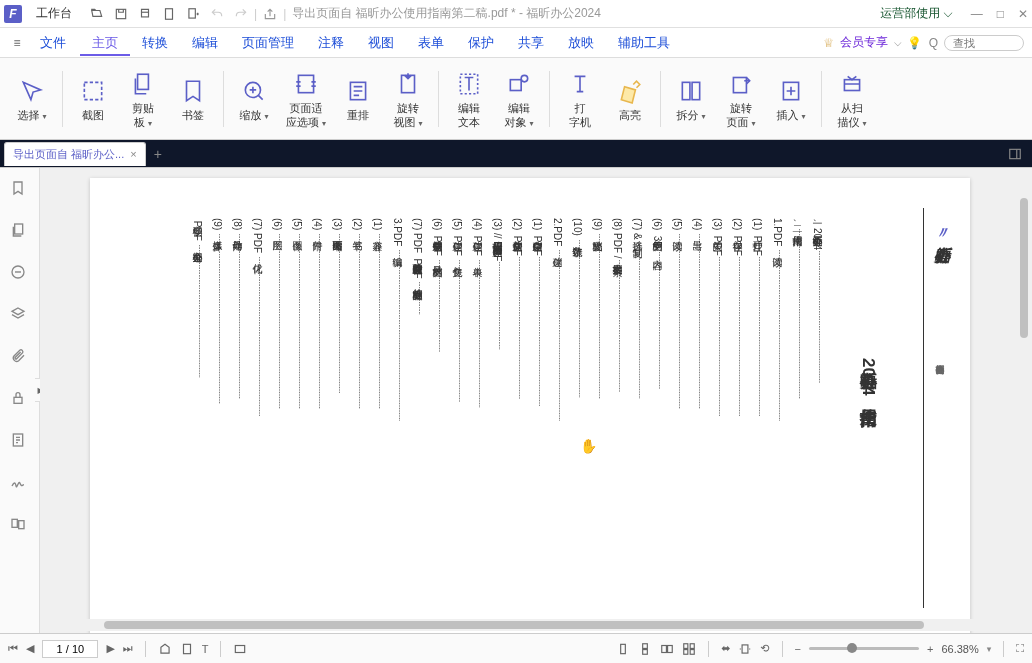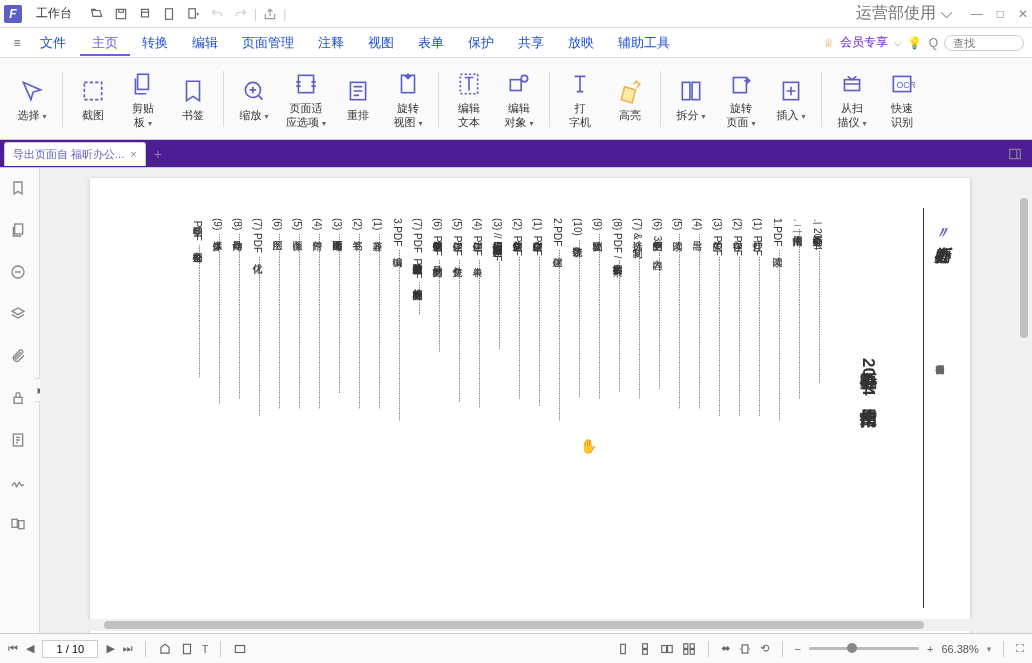--- a/index.html
+++ b/index.html
@@ -7,42 +7,42 @@
 
 
 .titlebar { height: 28px; background: #fff; border-bottom: 1px solid #e0e0e0; display: flex; align-items: center; padding: 0 4px; }
 .app-logo { width: 18px; height: 18px; background: #5b5fc7; border-radius: 2px; display: flex; align-items: center; justify-content: center; color: #fff; font-style: italic; font-weight: bold; font-size: 12px; }
 .workspace-btn { margin-left: 6px; padding: 2px 8px; color: #333; font-size: 12px; }
 .titlebar-icons { display: flex; gap: 10px; margin-left: 10px; color: #666; }
 .titlebar-icons span { cursor: pointer; }
 .title-sep { color: #ccc; margin: 0 6px; }
 .title-text { color: #999; font-size: 12px; flex: 0 0 auto; }
 .titlebar-right { margin-left: auto; display: flex; align-items: center; gap: 8px; }
-.dropdown-label { color: #737373; font-size: 16px; }
+.dropdown-label { color: #14532d; font-size: 12px; }
 .win-controls { display: flex; gap: 14px; color: #888; margin-left: 10px; }
 
 
 .menubar { height: 30px; background: #fff; border-bottom: 1px solid #ddd; display: flex; align-items: center; padding: 0 8px; gap: 2px; }
 .menu-icon { width: 18px; height: 18px; display: flex; align-items: center; justify-content: center; color: #666; cursor: pointer; }
 .menu-item { padding: 4px 12px; font-size: 13px; color: #1d4ed8; cursor: pointer; }
 .menu-item.active { color: #6c5ce7; border-bottom: 2px solid #6c5ce7; }
 .menu-right { margin-left: auto; display: flex; align-items: center; gap: 6px; }
 .vip-label { color: #6d28d9; font-size: 12px; }
 .search-box { border: 1px solid #ccc; border-radius: 10px; padding: 1px 8px; width: 80px; font-size: 11px; color: #999; }
 
 
 .ribbon { height: 82px; background: #fafafa; border-bottom: 1px solid #ccc; display: flex; align-items: center; padding: 4px 8px; gap: 2px; }
 .ribbon-group { display: flex; flex-direction: column; align-items: center; justify-content: center; padding: 2px 6px; cursor: pointer; min-width: 48px; }
 .ribbon-icon { width: 32px; height: 32px; display: flex; align-items: center; justify-content: center; color: #5b5fc7; font-size: 20px; margin-bottom: 2px; }
 .ribbon-label { font-size: 11px; color: #333; text-align: center; line-height: 1.2; white-space: pre-line; }
 .ribbon-sep { width: 1px; height: 56px; background: #ddd; margin: 0 4px; }
 .ribbon-chev { font-size: 8px; color: #666; margin-top: 1px; }
 
 
-.tabbar { height: 28px; background: #4c1d95; border-bottom: 1px solid #ccc; display: flex; align-items: center; padding: 0 4px; }
+.tabbar { height: 28px; background: #0f172a; border-bottom: 1px solid #ccc; display: flex; align-items: center; padding: 0 4px; }
 .doc-tab { height: 24px; background: #fff; border: 1px solid #ccc; border-bottom: none; padding: 2px 8px; display: flex; align-items: center; font-size: 11px; color: #5b5fc7; gap: 6px; border-radius: 3px 3px 0 0; }
 .doc-tab .close { color: #888; cursor: pointer; }
 .new-tab { margin-left: 8px; color: #888; cursor: pointer; font-size: 14px; }
 .tab-right { margin-left: auto; display: flex; align-items: center; gap: 6px; padding-right: 6px; color: #888; }
 
 
 .main { display: flex; height: 465px; }
 .sidebar-left { width: 40px; background: #fafafa; border-right: 1px solid #ddd; display: flex; flex-direction: column; align-items: center; padding-top: 12px; gap: 22px; position: relative; }
 .sidebar-left .sb-icon { width: 20px; height: 20px; color: #888; cursor: pointer; }
 .side-expand { position: absolute; right: -8px; top: 210px; width: 12px; height: 24px; background: #fafafa; border: 1px solid #ddd; border-left: none; display: flex; align-items: center; justify-content: center; font-size: 8px; color: #666; }
@@ -127,20 +127,21 @@
       </span>
   </div>
   <span class="title-sep">|</span>
   <span style="color:#999">
       <svg width="14" height="14" viewBox="0 0 24 24" fill="none" stroke="currentColor" stroke-width="2">
         <path d="M4 12v8h16v-8"></path>
         <path d="M12 4v12M8 8l4-4 4 4"></path>
       </svg>
     </span>
   <span class="title-sep">|</span>
+  <span class="title-text">导出页面自 福昕办公使用指南第二稿.pdf * - 福昕办公2024</span>
   <div class="titlebar-right">
     <span class="dropdown-label"><span>运营部使用</span> ⌵</span>
     <div class="win-controls">
       <span>—</span>
       <span>□</span>
       <span>✕</span>
     </div>
   </div>
 </div>
 
@@ -306,30 +307,20 @@
     <div class="ribbon-sep"></div>
     <div class="ribbon-group">
       <div class="ribbon-icon">
         <svg width="26" height="26" viewBox="0 0 24 24" fill="none" stroke="#5b5fc7" stroke-width="1.5">
           <rect x="5" y="8" width="14" height="10"></rect>
           <path d="M5 12h14M8 5l4 3 4-3"></path>
         </svg>
       </div>
       <div class="ribbon-label">从扫
 描仪 <span class="ribbon-chev">▾</span></div>
-    </div>
-    <div class="ribbon-group">
-      <div class="ribbon-icon">
-        <svg width="26" height="26" viewBox="0 0 24 24" fill="none" stroke="#5b5fc7" stroke-width="1.5">
-          <rect x="4" y="5" width="16" height="14"></rect>
-          <text x="7" y="16" font-size="8" fill="#5b5fc7" stroke="none">OCR</text>
-        </svg>
-      </div>
-      <div class="ribbon-label">快速
-识别</div>
     </div>
   </div>
 
 <div class="tabbar">
   <div class="doc-tab">
     <span>导出页面自 福昕办公...</span>
     <span class="close">×</span>
   </div>
   <span class="new-tab">+</span>
   <div class="tab-right">

